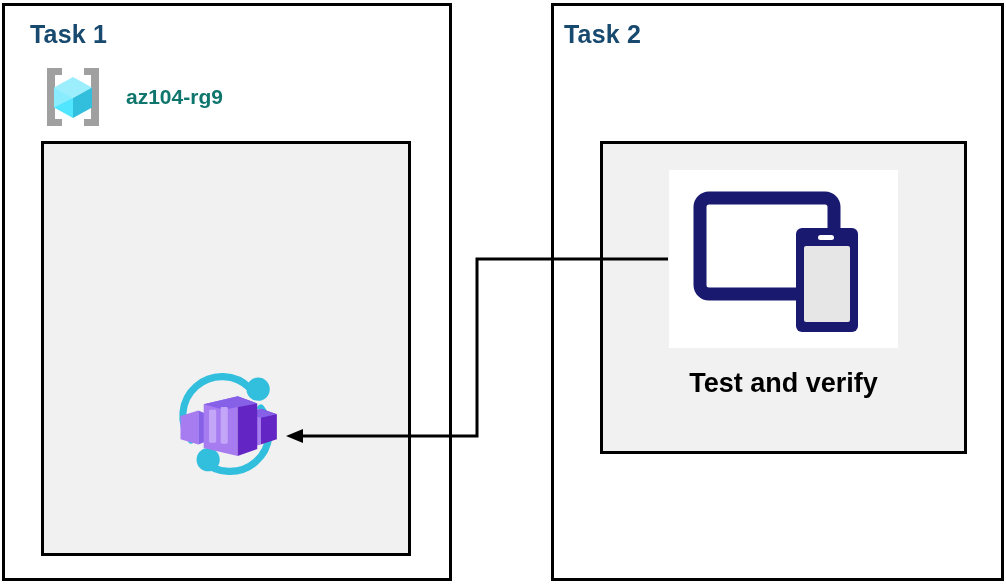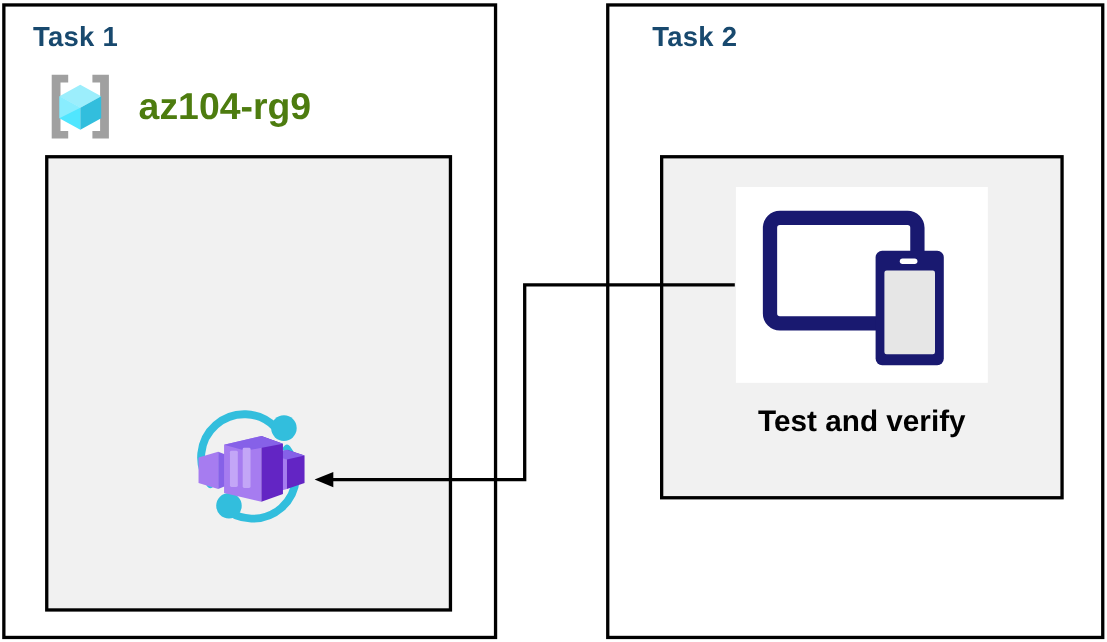--- a/index.html
+++ b/index.html
@@ -9,25 +9,25 @@
   .canvas{position:absolute;left:0;top:0;width:1006px;height:584px;padding-left:20px;}
 
   
   .task-panel{position:absolute;background:#ffffff;border:3px solid #000000;box-sizing:border-box;}
   #task1-panel{left:2px;top:3px;width:450px;height:578px;}
   #task2-panel{left:551px;top:3px;width:453px;height:578px;}
 
   .task-title{position:absolute;font-size:25px;font-weight:bold;color:#18496e;
               letter-spacing:.2px;white-space:nowrap;}
   #task1-title{left:30px;top:20px;}
-  #task2-title{left:593px;top:20px;}
+  #task2-title{left:564px;top:20px;}
 
   
   #rg-row{position:absolute;left:36px;top:60px;width:300px;height:74px;display:flex;align-items:center;}
-  #rg-label{font-size:34px;font-weight:bold;color:#4d7c0f;margin-left:16px;white-space:nowrap;}
+  #rg-label{font-size:21px;font-weight:bold;color:#0f766e;margin-left:16px;white-space:nowrap;}
 
   
   .grey-box{position:absolute;background:#f1f1f1;border:3px solid #000000;box-sizing:border-box;}
   #task1-grey{left:41px;top:141px;width:370px;height:415px;}
   #task2-grey{left:600px;top:141px;width:367px;height:313px;}
 
   
   .icon-block{position:absolute;text-align:center;}
   .icon-caption{font-size:27px;font-weight:bold;color:#000000;line-height:31px;white-space:pre-line;}
 

